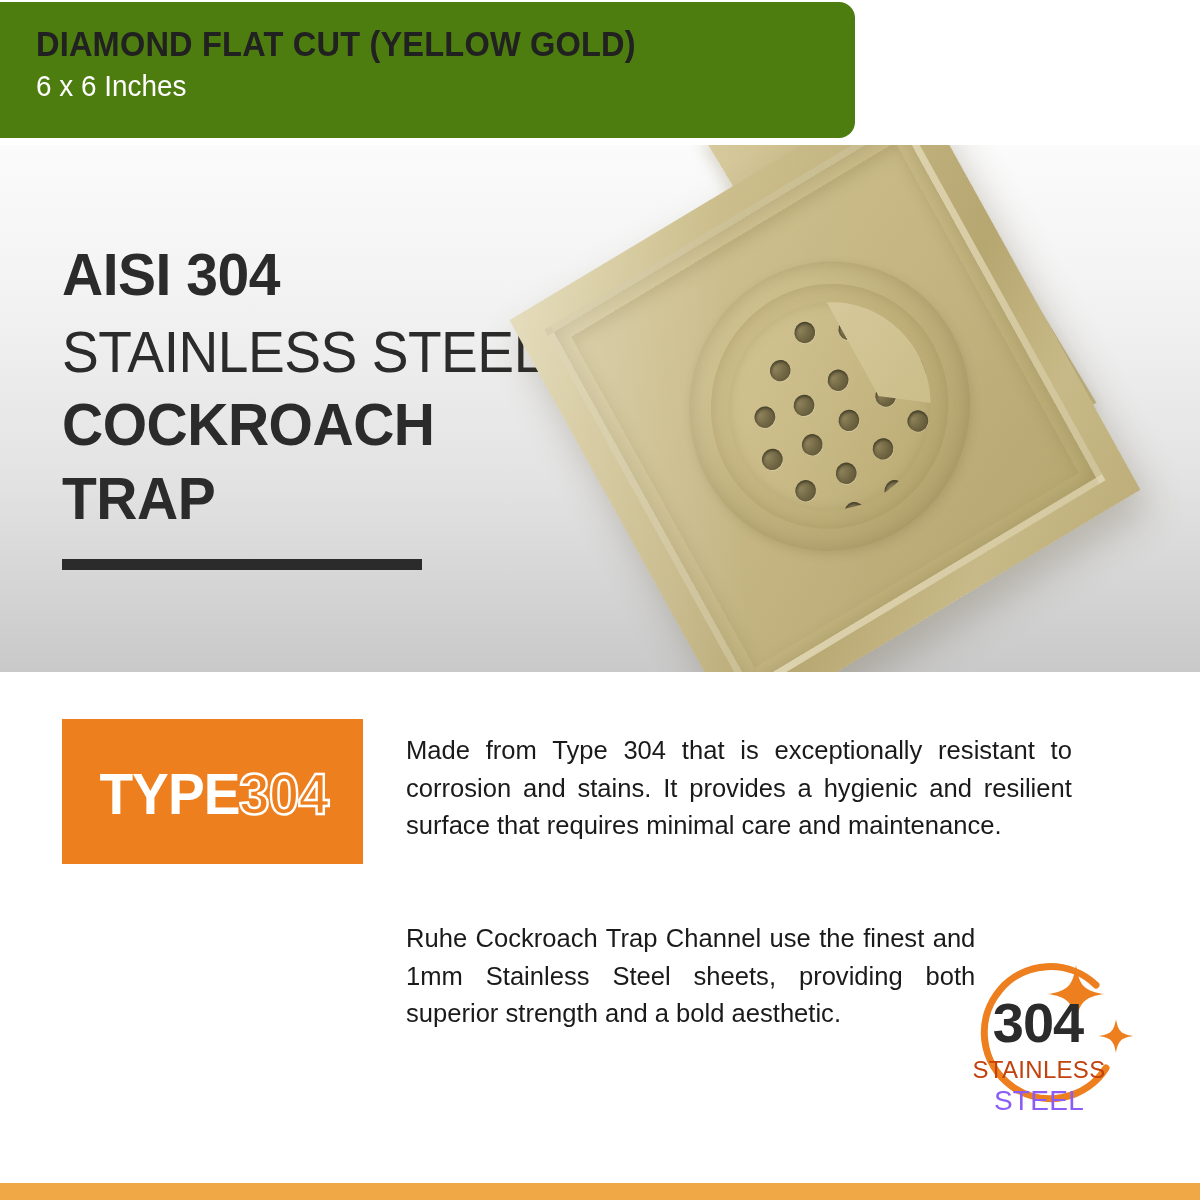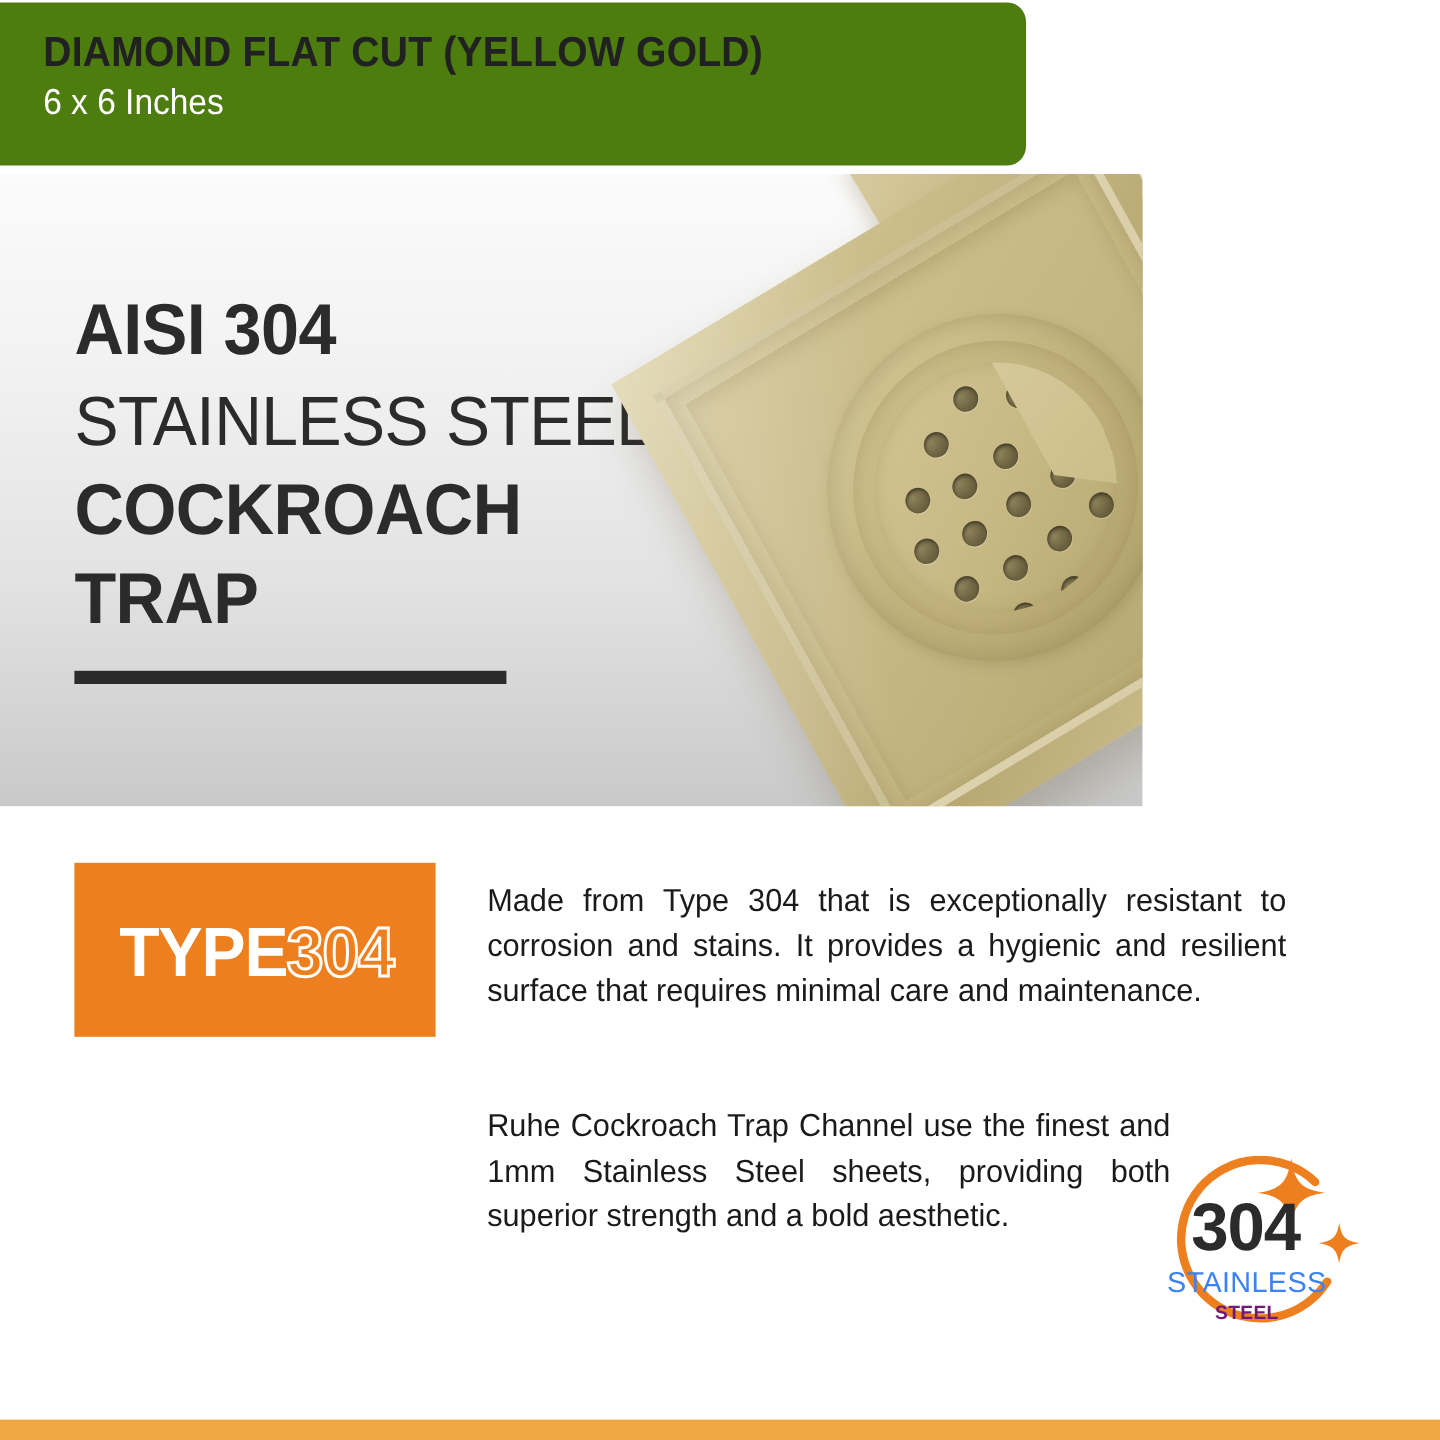--- a/index.html
+++ b/index.html
@@ -58,21 +58,21 @@
     line-height:1.1;
     transform:scaleX(0.93);
     transform-origin:left center;
     white-space:nowrap;
   }
 
   
   .hero {
     position:absolute;
     left:0; top:145px;
-    width:952px; height:527px;
+    width:1200px; height:527px;
     background:linear-gradient(to bottom, #fbfbfb 0%, #f2f2f2 30%, #e2e2e2 65%, #c9c9c9 100%);
     overflow:hidden;
   }
 
   .hero-copy { position:absolute; left:62px; top:100px; width:520px; }
   .hl { color:#2b2b2b; line-height:1.0; white-space:nowrap; }
   .hl-1 { font-size:60px; font-weight:bold; letter-spacing:-0.5px;
           transform:scaleX(0.95); transform-origin:left center; }
   .hl-2 { font-size:58px; font-weight:normal; letter-spacing:-0.5px; margin-top:18px;
           transform:scaleX(0.95); transform-origin:left center; }
@@ -235,27 +235,27 @@
   .mark svg { position:absolute; left:0; top:0; }
   .mark-num {
     position:absolute; left:0; top:32px; width:140px;
     text-align:center;
     font-size:56px; font-weight:bold; color:#2b2b2b;
     letter-spacing:-1px; line-height:1;
   }
   .mark-l1 {
     position:absolute; left:0; top:95px; width:142px;
     text-align:center;
-    font-size:24px; font-weight:normal; color:#3b82f6;
+    font-size:24px; font-weight:normal; color:#c2410c;
     letter-spacing:0.3px; line-height:1;
   }
   .mark-l2 {
     position:absolute; left:0; top:124px; width:142px;
     text-align:center;
-    font-size:16px; font-weight:bold; color:#701a75;
+    font-size:28px; font-weight:normal; color:#8b5cf6;
     letter-spacing:0.3px; line-height:1;
   }
 
   .footer-bar {
     position:absolute;
     left:0; top:1183px;
     width:1200px; height:17px;
     background:#f0a846;
   }
 </style>

